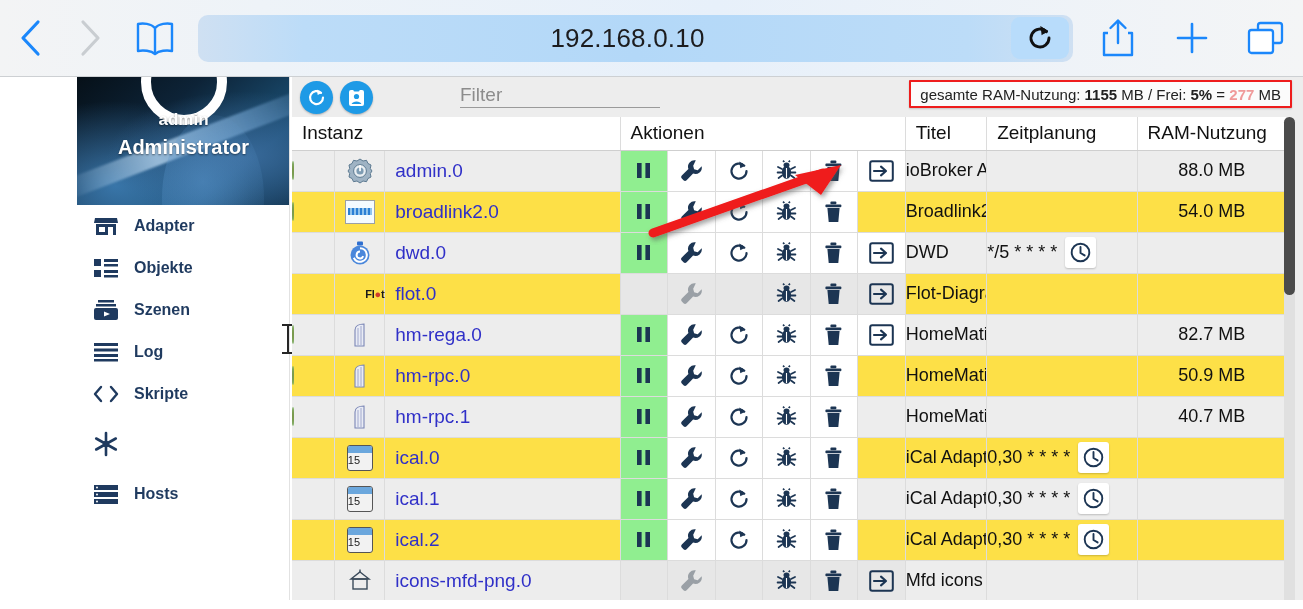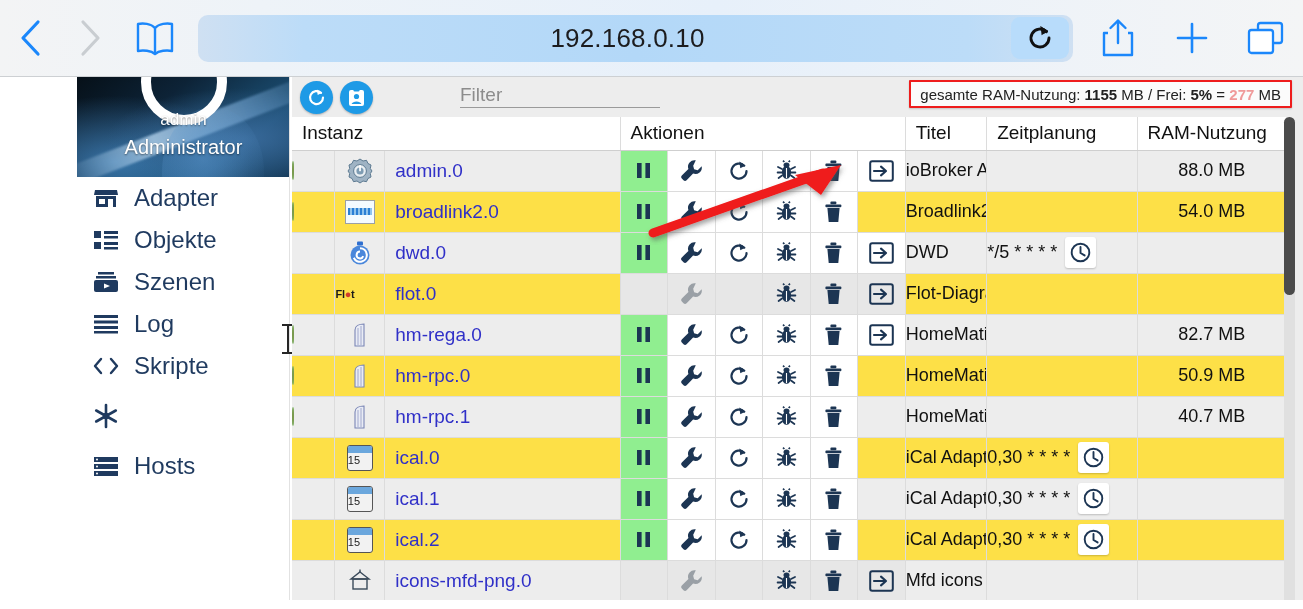--- a/index.html
+++ b/index.html
@@ -43,25 +43,26 @@
   
   .page { position: absolute; left: 0; top: 77px; width: 1303px; height: 532px; background: #ffffff; }
 
   
   .sidebar {
     position: absolute; left: 77px; top: 0; width: 213px; height: 524px;
     background: #ffffff; overflow: hidden;
     border-right: 1px solid #e2e2e2;
   }
   .side-head {
-    position: relative; height: 100px; width: 213px; overflow: hidden;
+    position: relative; height: 128px; width: 213px; overflow: hidden;
     background:
       radial-gradient(ellipse at 78% 62%, rgba(61,110,160,.85) 0%, rgba(27,55,90,0) 58%),
       radial-gradient(ellipse at 18% 85%, rgba(70,140,200,.75) 0%, rgba(10,25,45,0) 55%),
       linear-gradient(142deg, #061018 0%, #0d2337 34%, #16405f 58%, #1b4d73 74%, #123450 100%);
+    font-weight: bold;
   }
   .side-head::before {
     content: ""; position: absolute; left: -10%; top: 42%;
     width: 130%; height: 20px; transform: rotate(-21deg);
     background: linear-gradient(to right, rgba(160,200,235,0) 0%, rgba(185,215,240,.75) 35%, rgba(120,170,215,.55) 70%, rgba(150,195,230,0) 100%);
     filter: blur(1.2px);
   }
   .side-head::after {
     content: ""; position: absolute; left: 40%; top: 30%;
     width: 48%; height: 130%; border-radius: 50%;
@@ -74,21 +75,21 @@
   }
   .side-user {
     position: absolute; left: 0; right: 0; top: 30px; z-index: 3; text-align: center;
     color: #ffffff; text-shadow: 0 1px 2px rgba(0,0,0,.5);
   }
   .side-user .u1 { font-size: 17px; line-height: 26px; }
   .side-user .u2 { font-size: 20px; line-height: 28px; }
 
   .nav-item {
     display: flex; align-items: center; gap: 13px;
-    height: 42px; padding: 0 0 0 14px; color: #1f3a5f; font-size: 24px;
+    height: 42px; padding: 0 0 0 14px; color: #1f3a5f; font-size: 16px; font-weight: bold;
   }
   .nav-item.tall { height: 58px; align-items: center; }
   .nav-item.active { background: #4aa3ea; color: #ffffff; }
   .nav-ico { width: 30px; min-width: 30px; display: flex; align-items: center; justify-content: center; }
   .nav-label { line-height: 22px; }
 
   .text-cursor {
     position: absolute; left: 287px; top: 247px; width: 2px; height: 30px; background: #262626;
   }
   .text-cursor::before, .text-cursor::after {
@@ -162,21 +163,21 @@
   .clock-btn {
     width: 31px; height: 31px; background: #ffffff; border-radius: 3px;
     display: flex; align-items: center; justify-content: center;
     box-shadow: 0 1px 2px rgba(0,0,0,.2);
   }
   .ico-btn { display: flex; align-items: center; justify-content: center; }
 
   
   .ai { width: 26px; height: 26px; margin: 0 auto; display: block; }
   .ai-flot {
-    font-size: 11px; font-weight: bold; color: #1a1a1a; text-align: left;
+    font-size: 11px; font-weight: bold; color: #1a1a1a; text-align: right;
     letter-spacing: -.3px;
   }
   .ai-flot .o { color: #d03c2c; }
   .ai-broad {
     width: 30px; height: 24px; background: #f4fbff; border: 1px solid #9aa0a6;
     margin: 0 auto; overflow: hidden; position: relative;
   }
   .ai-broad i {
     position: absolute; left: 2px; right: 2px; top: 7px; height: 7px; display: block;
     background: repeating-linear-gradient(to right, #2b7fd4 0 2px, #8fc3ec 2px 4px);

